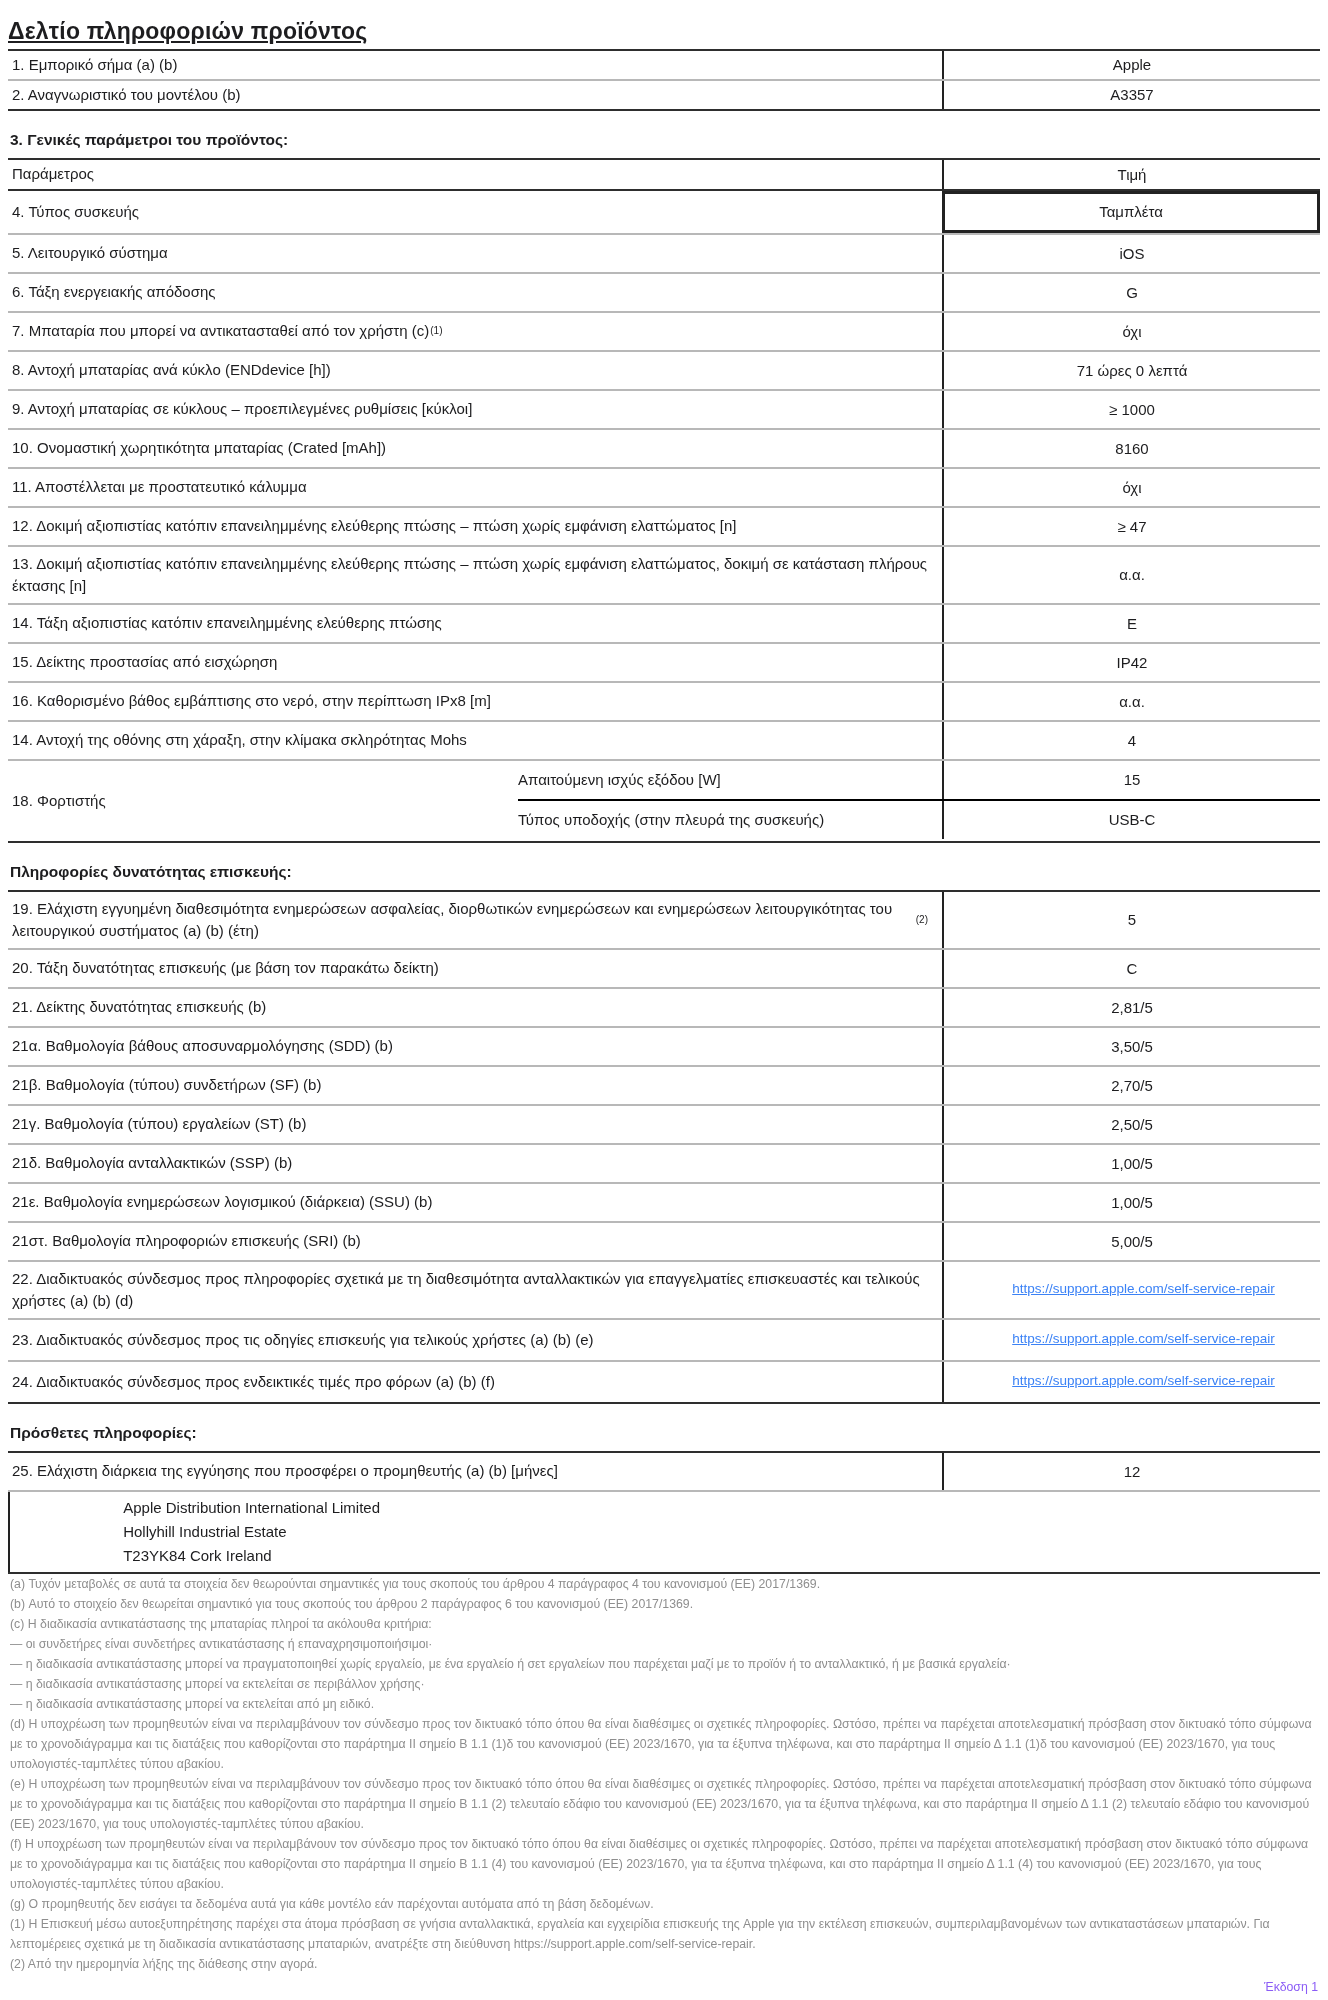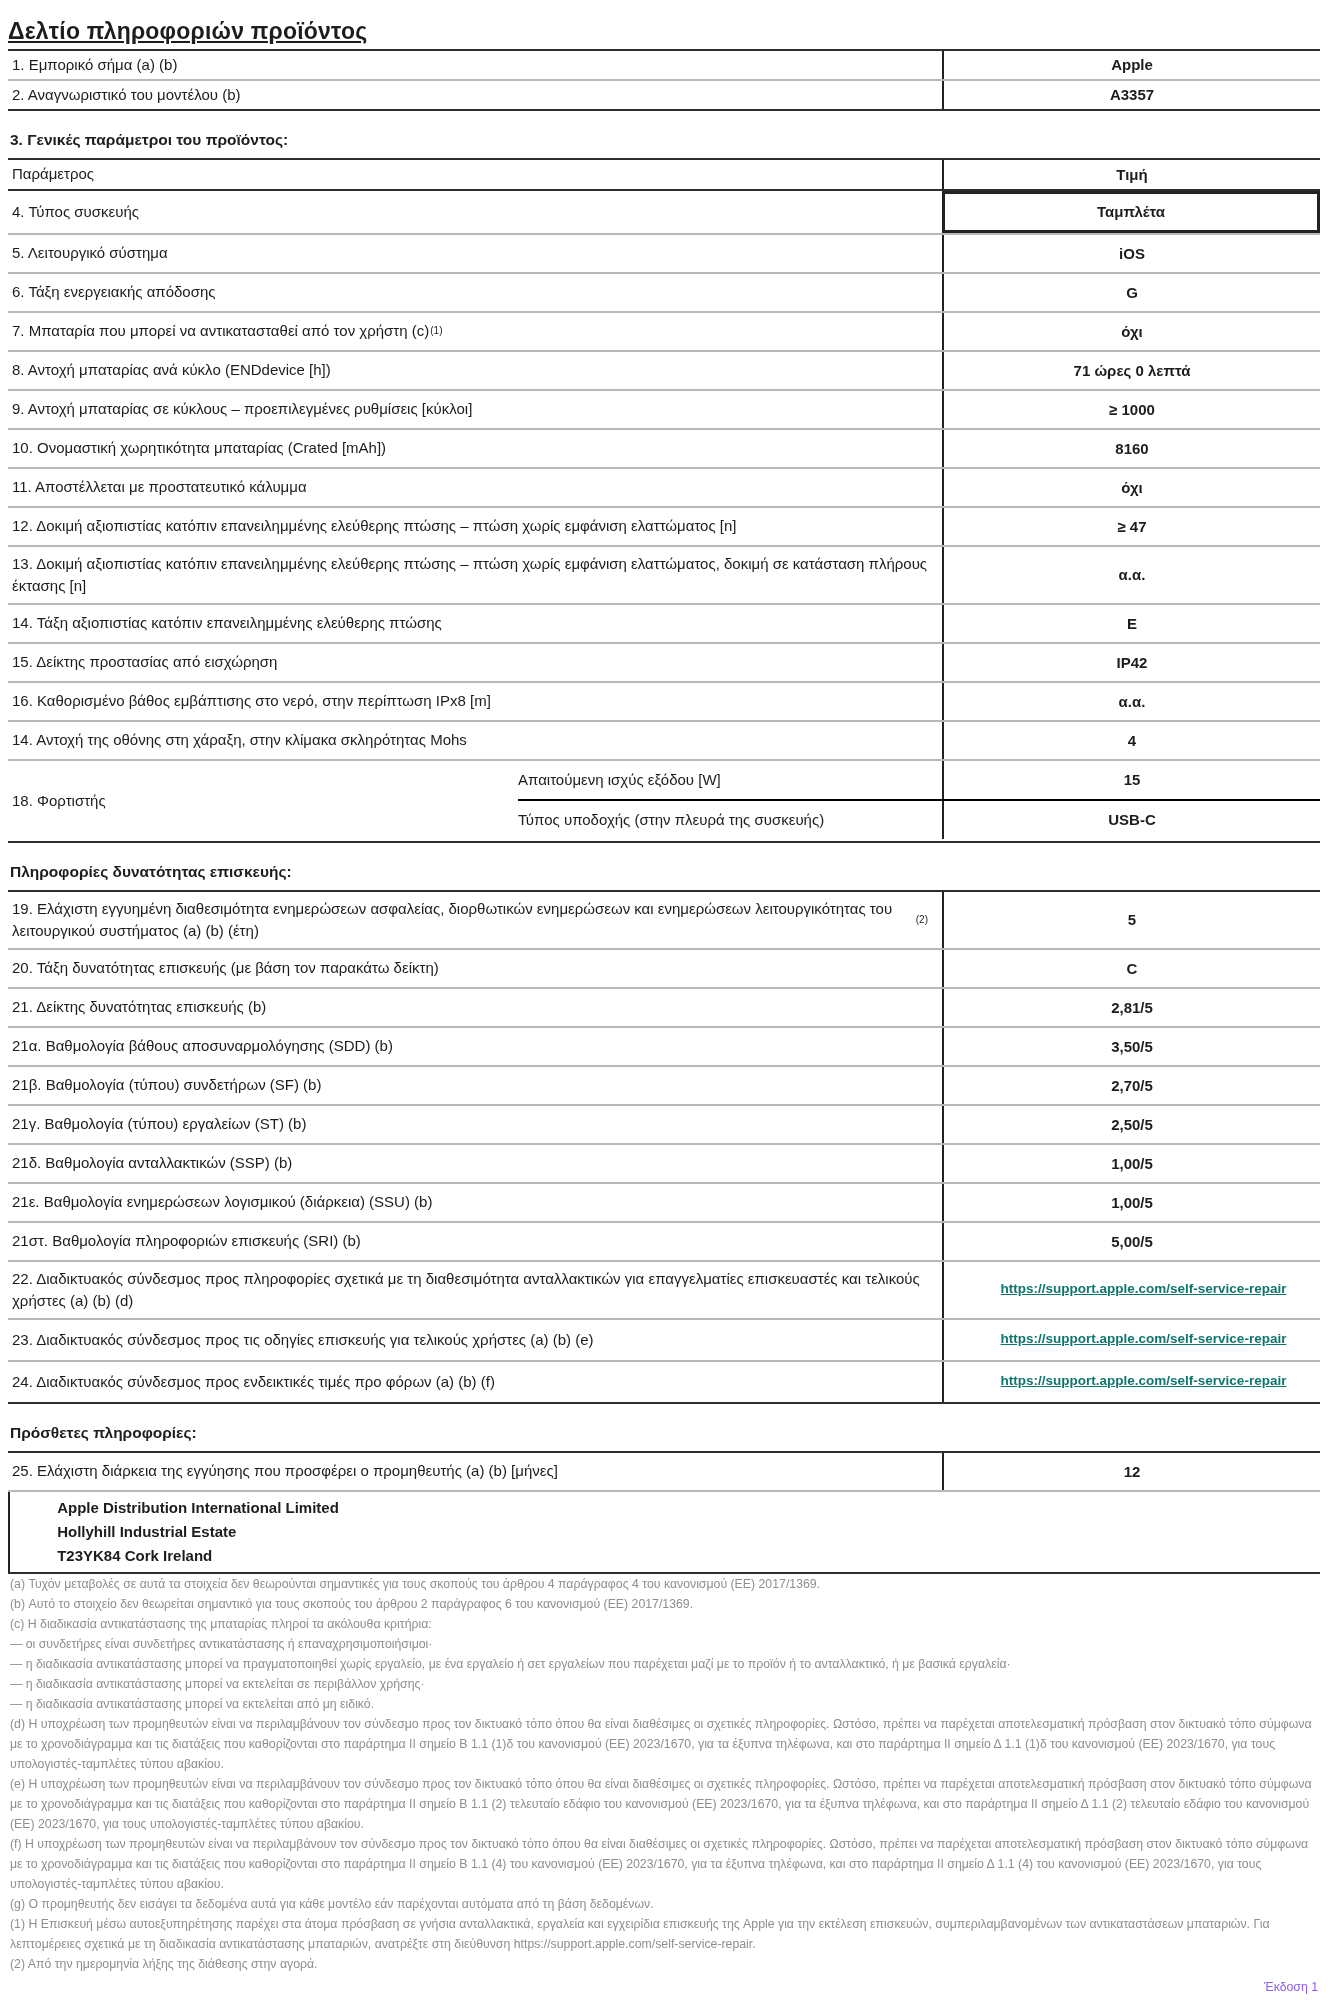--- a/index.html
+++ b/index.html
@@ -19,24 +19,24 @@
   .tbl{border-top:2.5px solid #2e2e2e;border-bottom:2.5px solid #2e2e2e;}
   .row{display:flex;align-items:stretch;}
   .row + .row{border-top:2px solid #b8b8b8;}
   .row.after-header{border-top:none;}
   .label-cell{
     flex:0 0 934px;box-sizing:border-box;display:flex;align-items:center;
     padding:3px 14px 3px 4px;font-size:15px;line-height:1.45;
   }
   .value-cell{
     flex:0 0 378px;box-sizing:border-box;display:flex;align-items:center;justify-content:center;
-    border-left:2px solid #222222;text-align:center;font-size:15px;line-height:1.4;padding:3px 6px;font-weight:bold;
+    border-left:2px solid #222222;text-align:center;font-size:15px;line-height:1.4;padding:3px 6px;
   }
   .value-cell.boxed{border:3px solid #222222;}
-  .value-cell.left{justify-content:center;text-align:left;}
+  .value-cell.left{justify-content:flex-end;text-align:left;}
   .r28{min-height:27px;}
   .r-std{min-height:37px;}
   .r-first{min-height:42px;}
   .r-tall{min-height:56px;}
   .r-link{min-height:40px;}
   .r-addr{min-height:80px;}
   .header-row{min-height:29px;border-bottom:2px solid #2e2e2e;}
   .header-row .label-cell,.header-row .value-cell{font-size:15px;}
   sup.fn{font-size:10px;vertical-align:super;line-height:0;margin-left:1px;}
   
@@ -45,21 +45,21 @@
     flex:0 0 510px;display:flex;align-items:center;padding:3px 10px 3px 4px;
     font-size:15px;box-sizing:border-box;
   }
   .charger-right{flex:1;display:flex;flex-direction:column;}
   .charger-sub{display:flex;align-items:stretch;min-height:38px;}
   .charger-sub + .charger-sub{border-top:2px solid #000000;gap:24px;}
   .charger-sub .sub-label{
     flex:1;display:flex;align-items:center;font-size:15px;padding:3px 10px 3px 0;box-sizing:border-box;
   }
   .link{
-    color:#0f766e;text-decoration:underline;font-size:13.5px;word-break:break-all;padding-left:23px;
+    color:#3b82f6;text-decoration:underline;font-size:13.5px;word-break:break-all;padding-left:23px;
   }
   .addr-lines div{line-height:1.6;}
   .footnotes{margin-top:0;padding-left:2px;}
   .footnotes p{
     margin:0;font-size:12.3px;line-height:20px;color:#8e8e8e;
   }
   .version{
     position:absolute;right:10px;bottom:6px;font-size:12.3px;color:#8b5cf6;
   }
 </style>

